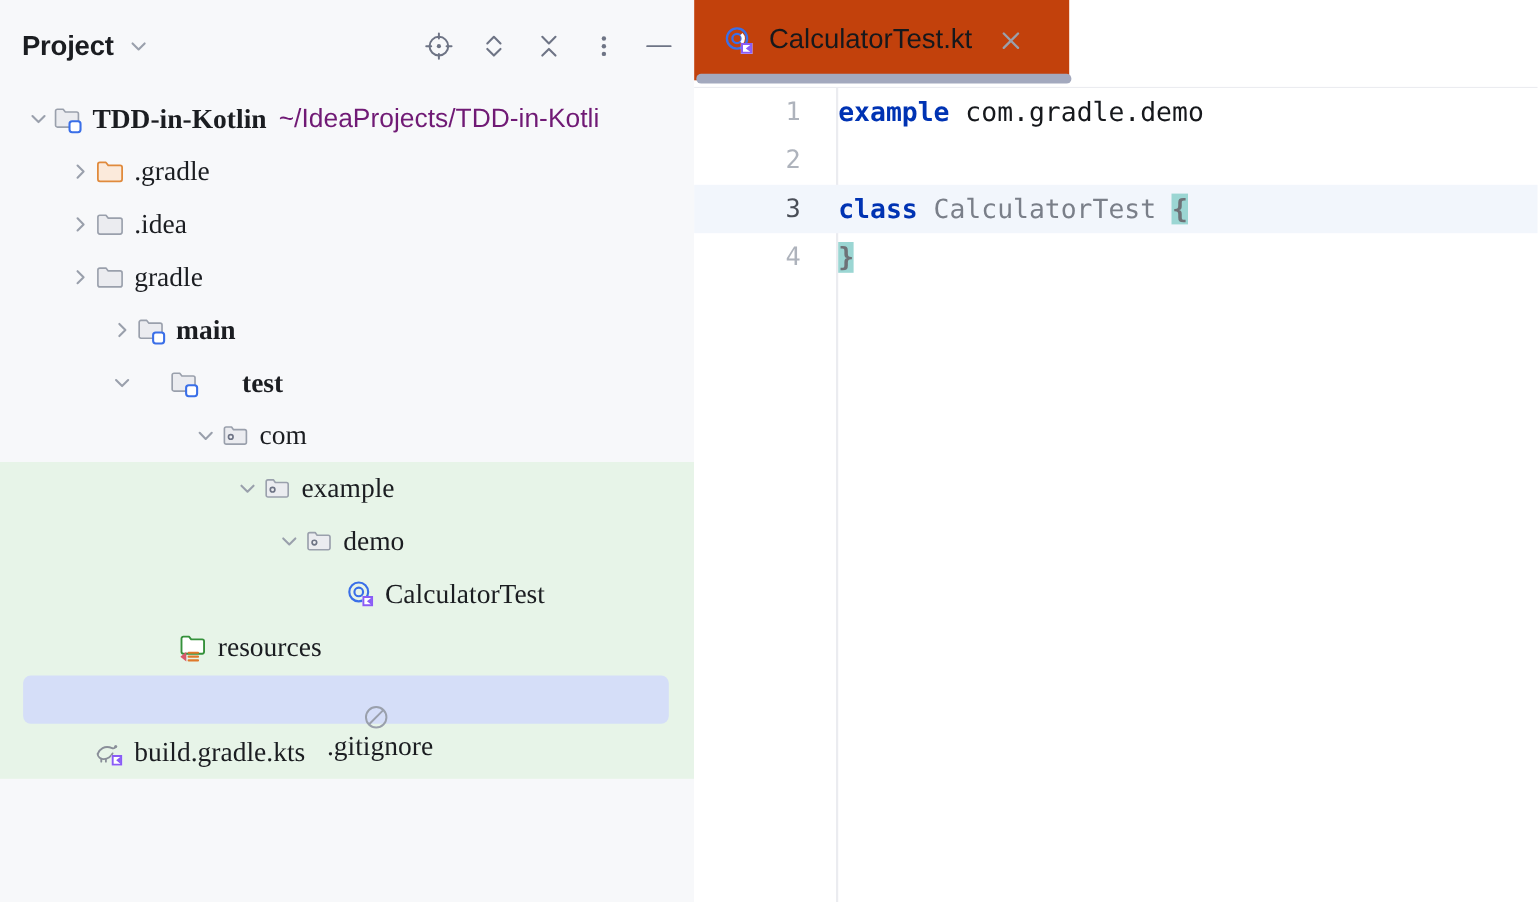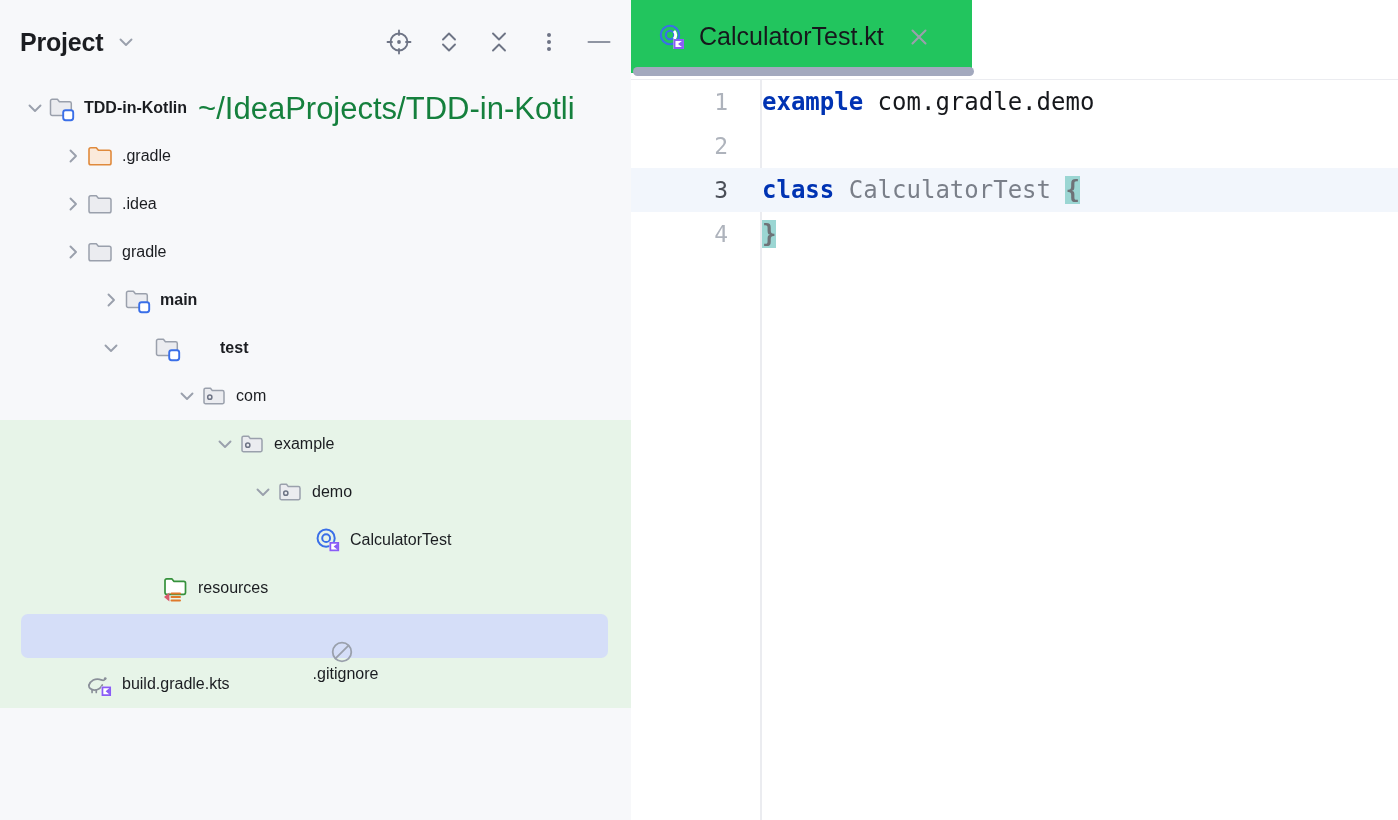--- a/index.html
+++ b/index.html
@@ -78,28 +78,29 @@
   .row .arrow.blank { visibility: hidden; }
   .row .icon {
     width: 28px; height: 28px;
     flex: 0 0 28px;
     margin-right: 8px;
     display: inline-flex;
     align-items: center;
     justify-content: center;
   }
   .row .label {
-    font-size: 16px;
+    font-size: 25px;
     color: #1B1D21;
     line-height: 1;
+    font-family: Liberation Serif, serif;
   }
   .row .label.bold { font-weight: bold; }
   .row .sublabel {
-    font-size: 31px;
-    color: #15803d;
+    font-size: 24px;
+    color: #701a75;
     margin-left: 11px;
     line-height: 1;
   }
 
   
   .band {
     position: absolute;
     left: 0; right: 0;
     top: 0; bottom: 0;
     z-index: 0;
@@ -136,21 +137,21 @@
   }
   #tabbar {
     position: relative;
     height: 80px;
     background: #FFFFFF;
   }
   #tab {
     position: absolute;
     left: 0; top: 0;
     width: 341px; height: 73px;
-    background: #22c55e;
+    background: #c2410c;
     display: flex;
     align-items: center;
     padding: 0 0 0 26px;
     box-sizing: border-box;
     cursor: pointer;
   }
   #tab .tab-icon {
     width: 30px; height: 30px;
     display: inline-flex;
     align-items: center;

